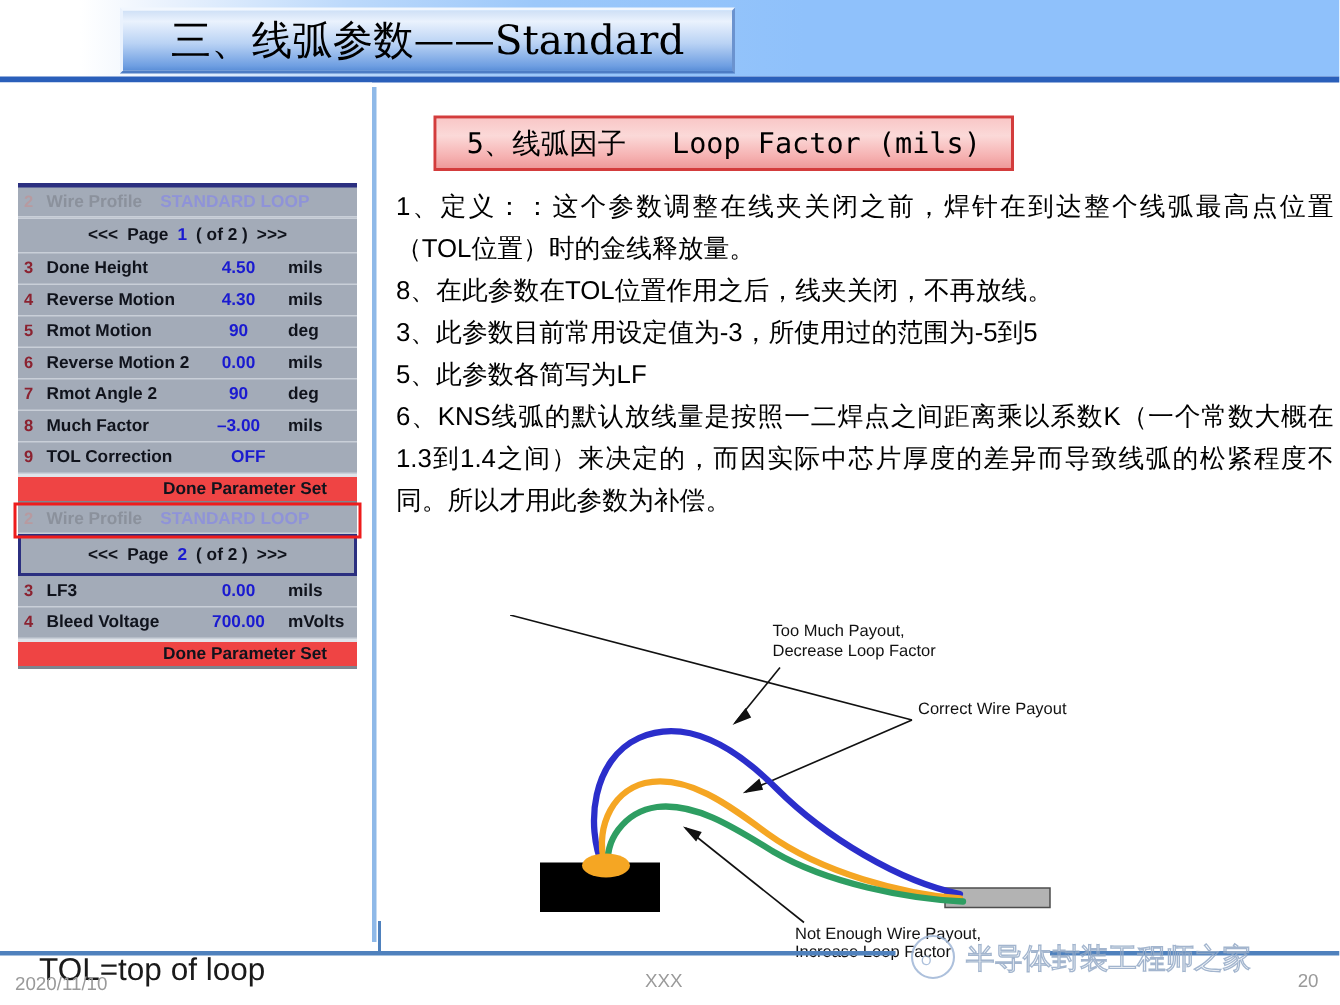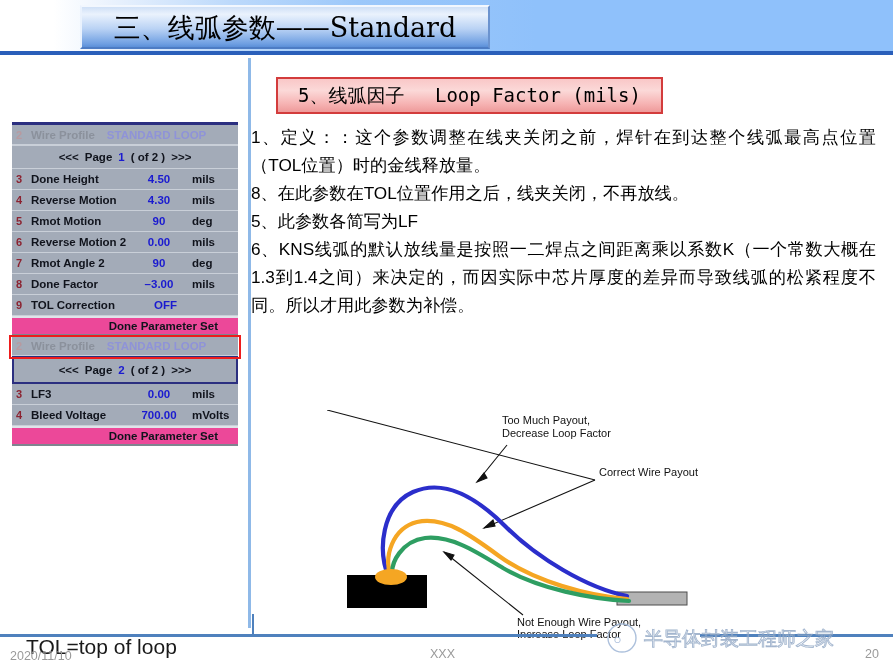--- a/index.html
+++ b/index.html
@@ -144,21 +144,21 @@
   
   .wp-done {
     display: flex;
     align-items: center;
     justify-content: flex-end;
     height: 20px;
     padding-right: 20px;
     color: #10131c;
     font-weight: bold;
     font-size: 11.5px;
-    background: #ec4899;
+    background: #ef4444;
     border-top: 2px solid #dfe3e9;
     border-bottom: 2px solid #7e858f;
     box-sizing: border-box;
   }
   
   .wp-head {
     display: flex;
     align-items: center;
     height: 20px;
     padding: 0 4px;
@@ -184,21 +184,21 @@
     left: 26px; top: 580px;
     font-size: 21px;
     color: #1a1a1a;
     white-space: nowrap;
     font-family: "Liberation Sans", sans-serif;
   }
 
   
   .right-col {
     position: absolute;
-    left: 243px; top: 55px;
+    left: 256px; top: 55px;
     width: 637px; height: 570px;
   }
 
   .subtitle-box {
     position: absolute;
     left: 33px; top: 22px;
     width: 387px; height: 37px;
     background: linear-gradient(to bottom, #f9c7c7 0%, #fbd9d8 35%, #f6b3b3 75%, #ee9a9a 100%);
     border: 2px solid #d33c3c;
     box-sizing: border-box;
@@ -324,21 +324,21 @@
       <span class="wp-unit">mils</span>
     </div>
     <div class="wp-row sep">
       <span class="wp-num">7</span>
       <span class="wp-label">Rmot Angle 2</span>
       <span class="wp-value">90</span>
       <span class="wp-unit">deg</span>
     </div>
     <div class="wp-row sep">
       <span class="wp-num">8</span>
-      <span class="wp-label">Done Factor</span>
+      <span class="wp-label">Much Factor</span>
       <span class="wp-value">–3.00</span>
       <span class="wp-unit">mils</span>
     </div>
     <div class="wp-row sep">
       <span class="wp-num">9</span>
       <span class="wp-label">TOL Correction</span>
       <span class="wp-value wide">OFF</span>
     </div>
 
     <div class="wp-done">
@@ -386,20 +386,21 @@
 
 <div class="right-col">
 
   <div class="subtitle-box">
     <span class="subtitle-text">5、线弧因子　 Loop Factor (mils)</span>
   </div>
 
   <div class="body-text">
     <p class="first">1、定义：：这个参数调整在线夹关闭之前，焊针在到达整个线弧最高点位置（TOL位置）时的金线释放量。</p>
     <p>8、在此参数在TOL位置作用之后，线夹关闭，不再放线。</p>
+    <p>3、此参数目前常用设定值为-3，所使用过的范围为-5到5</p>
     <p>5、此参数各简写为LF</p>
     <p>6、KNS线弧的默认放线量是按照一二焊点之间距离乘以系数K（一个常数大概在1.3到1.4之间）来决定的，而因实际中芯片厚度的差异而导致线弧的松紧程度不同。所以才用此参数为补偿。</p>
   </div>
 
   <div class="diagram">
     <svg width="553" height="230" viewBox="0 0 553 230" xmlns="http://www.w3.org/2000/svg">
 
       <text x="175" y="14" font-family="Liberation Sans, sans-serif" font-size="11" fill="#111" id="ann-tm1">Too Much Payout,</text>
       <text x="175" y="27" font-family="Liberation Sans, sans-serif" font-size="11" fill="#111" id="ann-tm2">Decrease Loop Factor</text>
 

